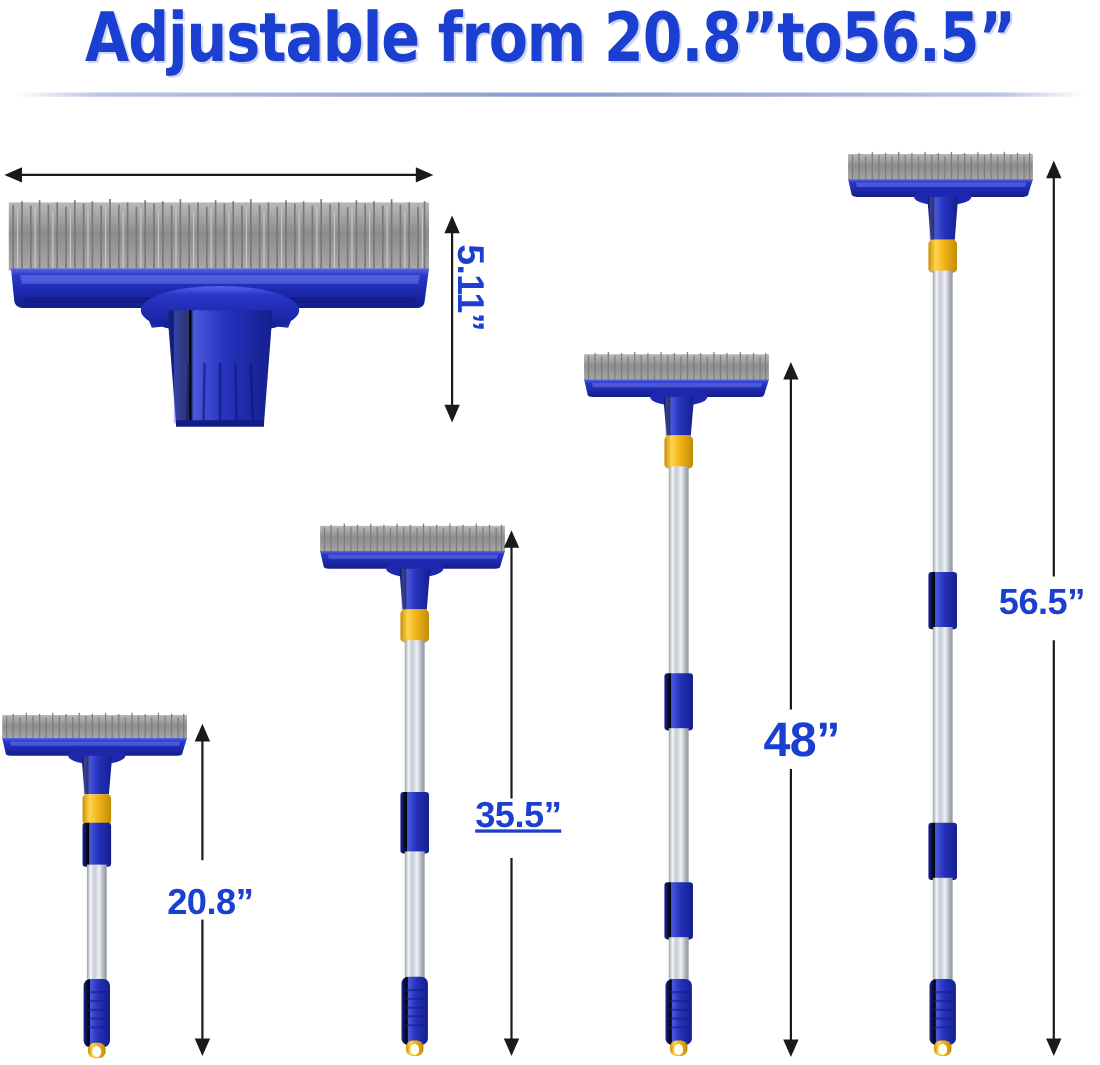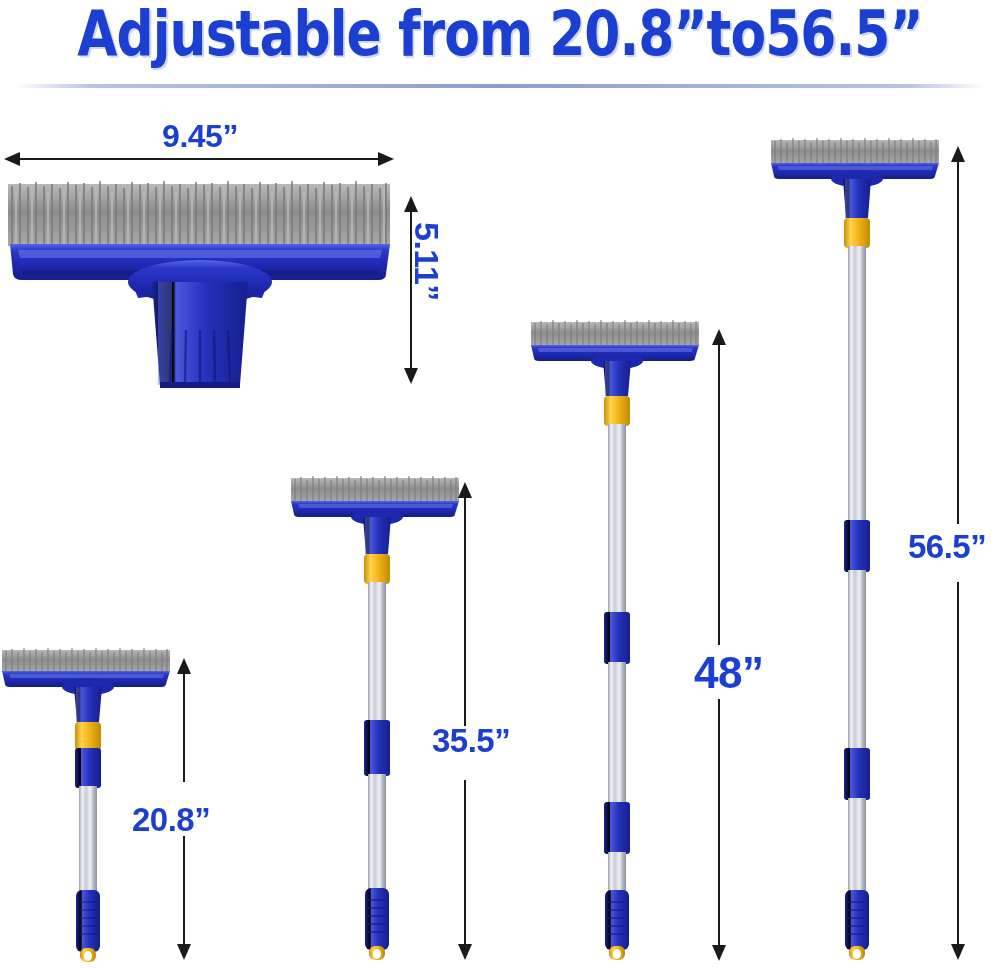--- a/index.html
+++ b/index.html
@@ -214,21 +214,20 @@
     </svg>
   </div>
 
   <div class="art" style="left:0px;top:148px;">
     <svg width="400" height="22" viewBox="0 0 400 22">
       <line x1="12" y1="11" x2="386" y2="11" stroke="#1a1a1a" stroke-width="2"></line>
       <polygon points="4,11 20,4 20,18" fill="#1a1a1a"></polygon>
       <polygon points="394,11 378,4 378,18" fill="#1a1a1a"></polygon>
     </svg>
   </div>
-  <div class="dimlabel" style="left:0px;top:118px;width:400px;text-align:center;font-size:32px;">9.45”</div>
 
   <div class="art" style="left:400px;top:192px;">
     <svg width="22" height="196" viewBox="0 0 22 196">
       <line x1="11" y1="12" x2="11" y2="184" stroke="#1a1a1a" stroke-width="2"></line>
       <polygon points="11,4 4,20 18,20" fill="#1a1a1a"></polygon>
       <polygon points="11,192 4,176 18,176" fill="#1a1a1a"></polygon>
     </svg>
   </div>
   <div class="dimlabel rot90" style="left:446px;top:222px;font-size:34px;">5.11”</div>
 
@@ -298,21 +297,21 @@
     </svg>
   </div>
   <div class="art" style="left:172px;top:654px;">
     <svg width="24" height="310" viewBox="0 0 24 310">
       <line x1="12" y1="12" x2="12" y2="128" stroke="#1a1a1a" stroke-width="2"></line>
       <line x1="12" y1="182" x2="12" y2="296" stroke="#1a1a1a" stroke-width="2"></line>
       <polygon points="12,4 5,20 19,20" fill="#1a1a1a"></polygon>
       <polygon points="12,306 5,290 19,290" fill="#1a1a1a"></polygon>
     </svg>
   </div>
-  <div class="dimlabel" style="left:132px;top:801px;font-size:33px;">20.8”</div>
+  <div class="dimlabel" style="left:152px;top:801px;font-size:33px;">20.8”</div>
 
   <div class="art" style="left:285px;top:468px;">
     <svg width="180" height="494" viewBox="0 0 180 494">
       <g>
         <rect x="6" y="10" width="168" height="24" fill="url(#gBristle)"></rect>
         <g stroke="#7c7c7c" stroke-width="1.1">
           <line x1="10" y1="11" x2="10" y2="34"></line>
             <line x1="16" y1="9" x2="16" y2="34"></line>
           <line x1="22" y1="12" x2="22" y2="34"></line>
             <line x1="28" y1="8" x2="28" y2="34"></line>
@@ -366,21 +365,21 @@
     </svg>
   </div>
   <div class="art" style="left:453px;top:478px;">
     <svg width="24" height="486" viewBox="0 0 24 486">
       <line x1="12" y1="12" x2="12" y2="248" stroke="#1a1a1a" stroke-width="2"></line>
       <line x1="12" y1="302" x2="12" y2="472" stroke="#1a1a1a" stroke-width="2"></line>
       <polygon points="12,4 5,20 19,20" fill="#1a1a1a"></polygon>
       <polygon points="12,482 5,466 19,466" fill="#1a1a1a"></polygon>
     </svg>
   </div>
-  <div class="dimlabel" style="left:432px;top:722px;font-size:33px;">35.5”</div>
+  <div class="dimlabel" style="left:432px;top:722px;font-size:33px;text-decoration:underline;">35.5”</div>
 
   <div class="art" style="left:525px;top:312px;">
     <svg width="180" height="650" viewBox="0 0 180 650">
       <g>
         <rect x="6" y="10" width="168" height="24" fill="url(#gBristle)"></rect>
         <g stroke="#7c7c7c" stroke-width="1.1">
           <line x1="10" y1="11" x2="10" y2="34"></line>
             <line x1="16" y1="9" x2="16" y2="34"></line>
           <line x1="22" y1="12" x2="22" y2="34"></line>
             <line x1="28" y1="8" x2="28" y2="34"></line>

